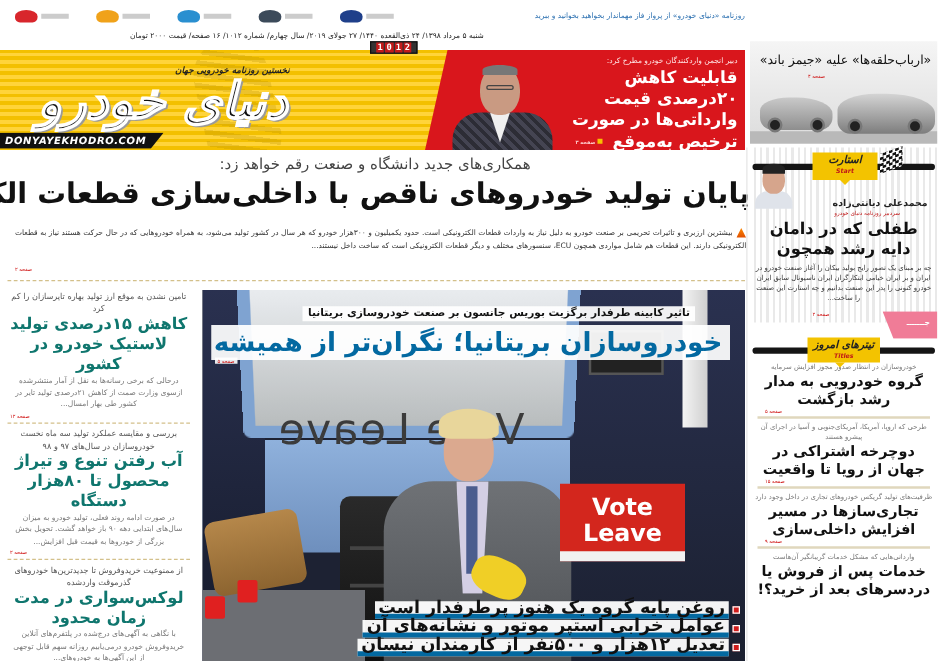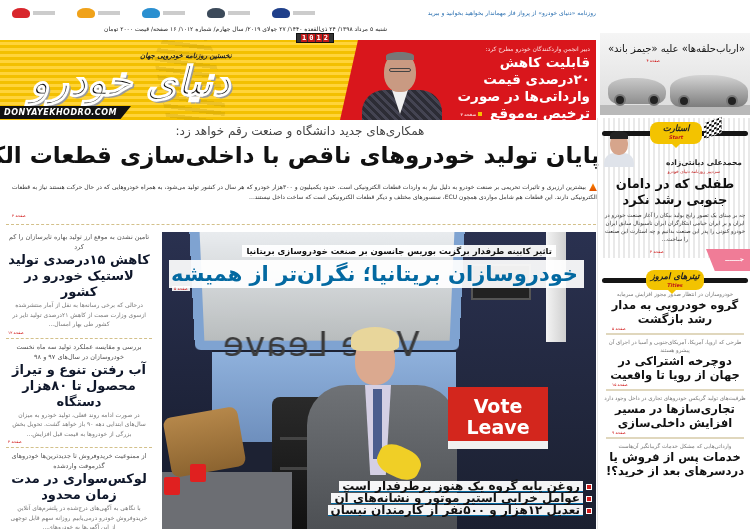--- a/index.html
+++ b/index.html
@@ -58,21 +58,21 @@
   .headline-main { position: absolute; left: 0; top: 142px; width: 600px; text-align: center; font-size: 23px; font-weight: bold; color: #111; direction: rtl; letter-spacing: -0.8px; white-space: nowrap; }
   .lead-body { position: absolute; left: 12px; top: 182px; width: 585px; font-size: 6px; line-height: 10px; color: #333; direction: rtl; text-align: justify; }
   .cone { display: inline-block; width: 8px; height: 8px; background: linear-gradient(#ff8a00, #e05000); clip-path: polygon(50% 0, 100% 100%, 0 100%); margin-left: 3px; vertical-align: middle; }
   .main-ref { position: absolute; left: 12px; top: 213px; font-size: 4px; color: #c00; }
   .dash-rule { position: absolute; left: 6px; top: 224px; width: 590px; border-top: 1px dashed #d3c08a; }
 
   
   .left-col { position: absolute; left: 0; top: 228px; width: 158px; height: 301px; direction: rtl; }
   .story { text-align: center; padding: 0 8px; }
   .story .sub { font-size: 6.5px; line-height: 10px; color: #555; }
-  .story .h { font-size: 13px; line-height: 16px; font-weight: bold; color: #0f172a; letter-spacing: -0.4px; }
+  .story .h { font-size: 13px; line-height: 16px; font-weight: bold; color: #0f766e; letter-spacing: -0.4px; }
   .story .body { font-size: 6px; line-height: 9.5px; color: #777; }
   .story .ref { text-align: left; font-size: 4px; color: #c00; margin-top: 1px; }
   .story-sep { border-top: 1px dashed #d3c08a; margin: 3px 6px; }
 
   
   .center-photo { position: absolute; left: 162px; top: 232px; width: 434px; height: 297px; overflow: hidden; background: #1d2233; }
   .bus-window { position: absolute; left: 30px; top: -10px; width: 270px; height: 130px; background: linear-gradient(#e9ecef, #b8bcbd); border: 10px solid #7fa3d1; border-radius: 6px; transform: perspective(300px) rotateX(-6deg); }
   .bus-frame-l { position: absolute; left: 0; top: 0; width: 50px; height: 297px; background: linear-gradient(#2a3150, #151a2a); }
   .bus-frame-r { position: absolute; right: 0; top: 0; width: 140px; height: 297px; background: linear-gradient(#2a3150, #1b2030); }
   .bus-blue { position: absolute; left: 0; top: 120px; width: 434px; height: 90px; background: linear-gradient(#8fb1dc, #6e8fbd); }
@@ -93,27 +93,27 @@
   .curtain { position: absolute; right: 30px; top: 0; width: 20px; height: 110px; background: linear-gradient(90deg, #f4f4f4, #cfcfcf); }
   .screen { position: absolute; right: 65px; top: 32px; width: 60px; height: 36px; background: #222; border: 2px solid #555; }
 
   .photo-kicker { position: absolute; right: 40px; top: 13px; background: rgba(255,255,255,0.93); font-size: 8.5px; font-weight: bold; color: #111; padding: 1px 4px; direction: rtl; white-space: nowrap; }
   .photo-title { position: absolute; right: 12px; top: 28px; width: 415px; background: rgba(255,255,255,0.93); font-size: 21px; line-height: 28px; font-weight: bold; color: #0369a1; padding: 0 6px; direction: rtl; text-align: center; white-space: nowrap; letter-spacing: -0.5px; }
   .photo-ref { position: absolute; left: 10px; top: 54px; font-size: 4px; color: #c00; background: rgba(255,255,255,0.9); padding: 0 2px; }
 
   .bullets { position: absolute; right: 4px; top: 249px; direction: rtl; }
   .bullet { display: flex; align-items: center; justify-content: flex-start; margin-bottom: 1px; }
   .bullet .sq { width: 6px; height: 6px; background: #d11c1c; margin-left: 3px; flex: none; border: 1px solid #fff; }
-  .bullet .t { background: rgba(255,255,255,0.95); font-size: 12px; font-weight: bold; line-height: 10px; color: #111; padding: 0 3px; white-space: nowrap; border-bottom: 1px solid #0369a1; }
+  .bullet .t { background: rgba(255,255,255,0.95); font-size: 14px; font-weight: bold; line-height: 10px; color: #111; padding: 0 3px; white-space: nowrap; border-bottom: 4px solid #0369a1; }
 
   
   .right-col { position: absolute; left: 600px; top: 118px; width: 150px; height: 411px; direction: rtl; }
   .start-box { position: relative; width: 150px; height: 140px; background: repeating-linear-gradient(90deg, #fff 0 3px, #e9e9e9 3px 5px); }
   .banner-bar { position: absolute; left: 2px; top: 13px; width: 146px; height: 5px; background: #151515; border-radius: 3px; }
-  .badge { position: absolute; left: 50px; top: 4px; width: 52px; height: 22px; background: #f3c300; border-radius: 8px; text-align: center; z-index: 2; }
+  .badge { position: absolute; left: 50px; top: 4px; width: 52px; height: 22px; background: #f3c300; border-radius: 0; text-align: center; z-index: 2; }
   .badge .fa { font-size: 8.5px; font-weight: bold; font-style: italic; color: #222; line-height: 12px; display: block; }
   .badge .en { font-size: 5px; font-weight: bold; font-style: italic; color: #c01818; line-height: 7px; display: block; }
   .badge::after { content: ""; position: absolute; left: 22px; bottom: -4px; border: 4px solid transparent; border-top-color: #f3c300; border-bottom: none; }
   .flag { position: absolute; left: 104px; top: 2px; width: 18px; height: 16px; background: repeating-conic-gradient(#111 0 25%, #fff 0 50%) 0 0/5px 5px; transform: skewY(-20deg); z-index: 2; }
   .columnist { position: absolute; left: 4px; top: 13px; width: 30px; height: 36px; }
   .columnist .f { position: absolute; left: 6px; top: 2px; width: 18px; height: 22px; border-radius: 45%; background: #d6a58c; }
   .columnist .hr { position: absolute; left: 6px; top: 0; width: 18px; height: 8px; border-radius: 50% 50% 0 0; background: #222; }
   .columnist .b { position: absolute; left: 0; top: 22px; width: 30px; height: 14px; background: #dfe3ea; border-radius: 10px 10px 0 0; }
   .col-author { position: absolute; right: 8px; top: 40px; font-size: 7.5px; font-weight: bold; color: #222; white-space: nowrap; }
   .col-role { position: absolute; right: 30px; top: 51px; font-size: 4.5px; color: #c01818; white-space: nowrap; }
@@ -292,21 +292,21 @@
       <span class="fa">استارت</span>
       <span class="en">Start</span>
     </div>
     <div class="columnist">
       <div class="b"></div>
       <div class="f"></div>
       <div class="hr"></div>
     </div>
     <div class="col-author">محمدعلی دیانتی‌زاده</div>
     <div class="col-role">سردبیر روزنامه دنیای خودرو</div>
-    <div class="col-title">طفلی که در دامان جنوبی رشد نکرد</div>
+    <div class="col-title">طفلی که در دامان دایه رشد همچون</div>
     <div class="col-body">چه بر مبنای یک تصور رایج بولید بیکان را آغاز صنعت خودرو در ایران و بر ایران خیامی ابتکارگران ایران ناسیونال سابق ایران خودرو کنونی را پدر این صنعت بدانیم و چه استارت این صنعت را ساخت...</div>
     <div class="col-ref">صفحه ۲</div>
     <div class="pink-tab">
         <span>جـــــــ</span>
       </div>
   </div>
 
   <div class="titles-box">
     <div class="banner-bar"></div>
     <div class="badge">

